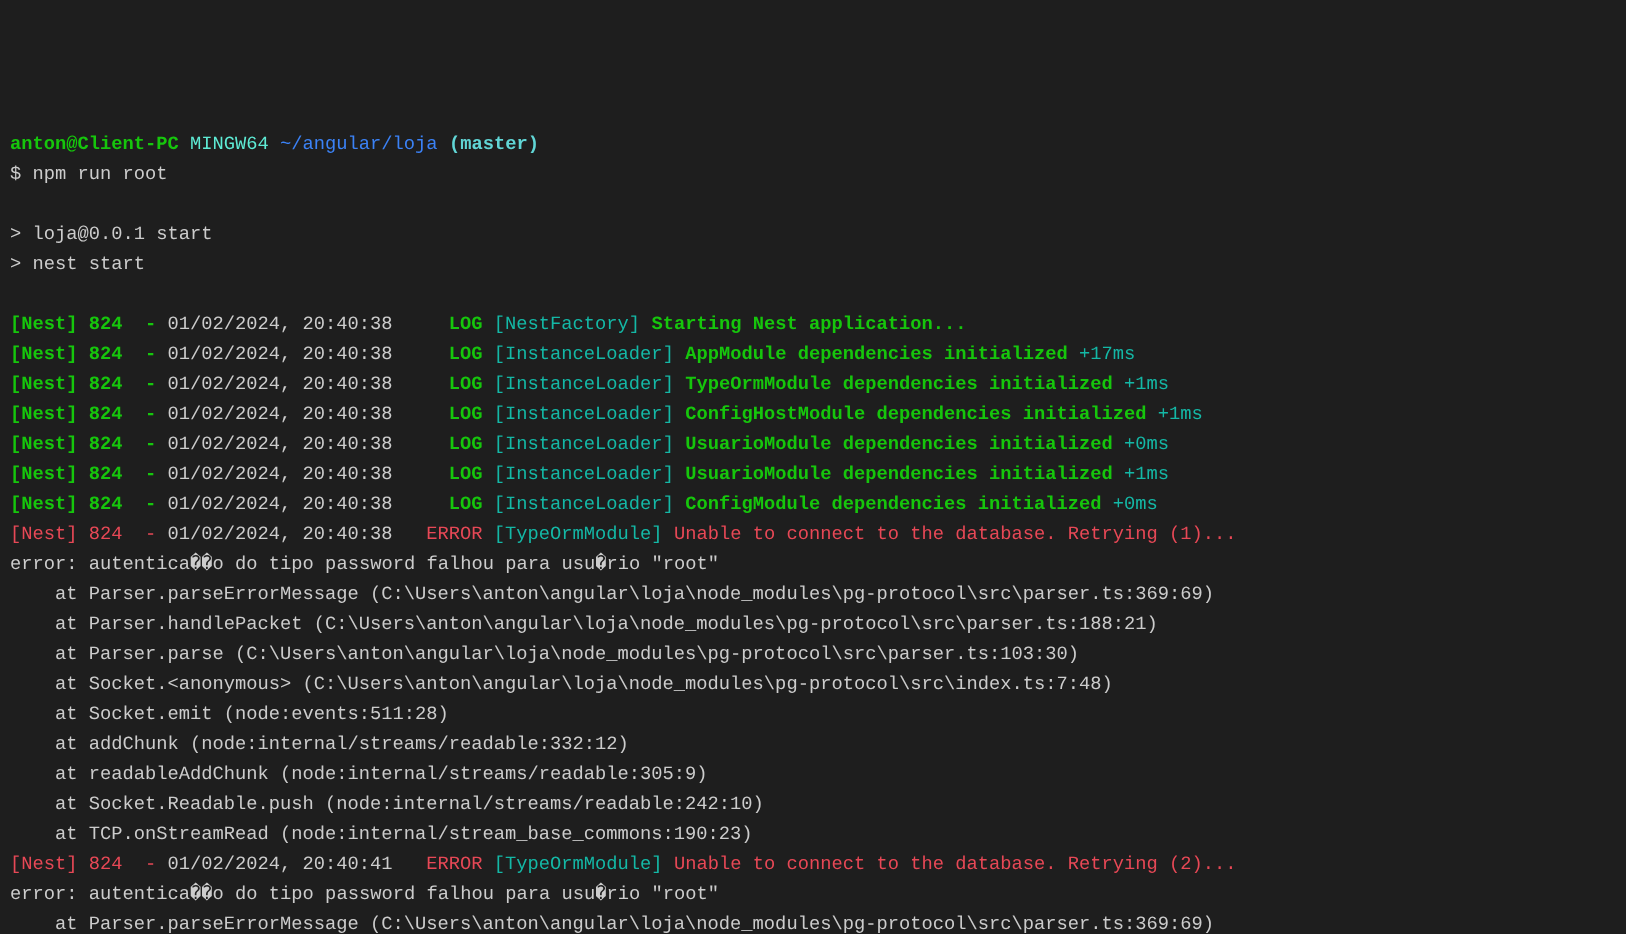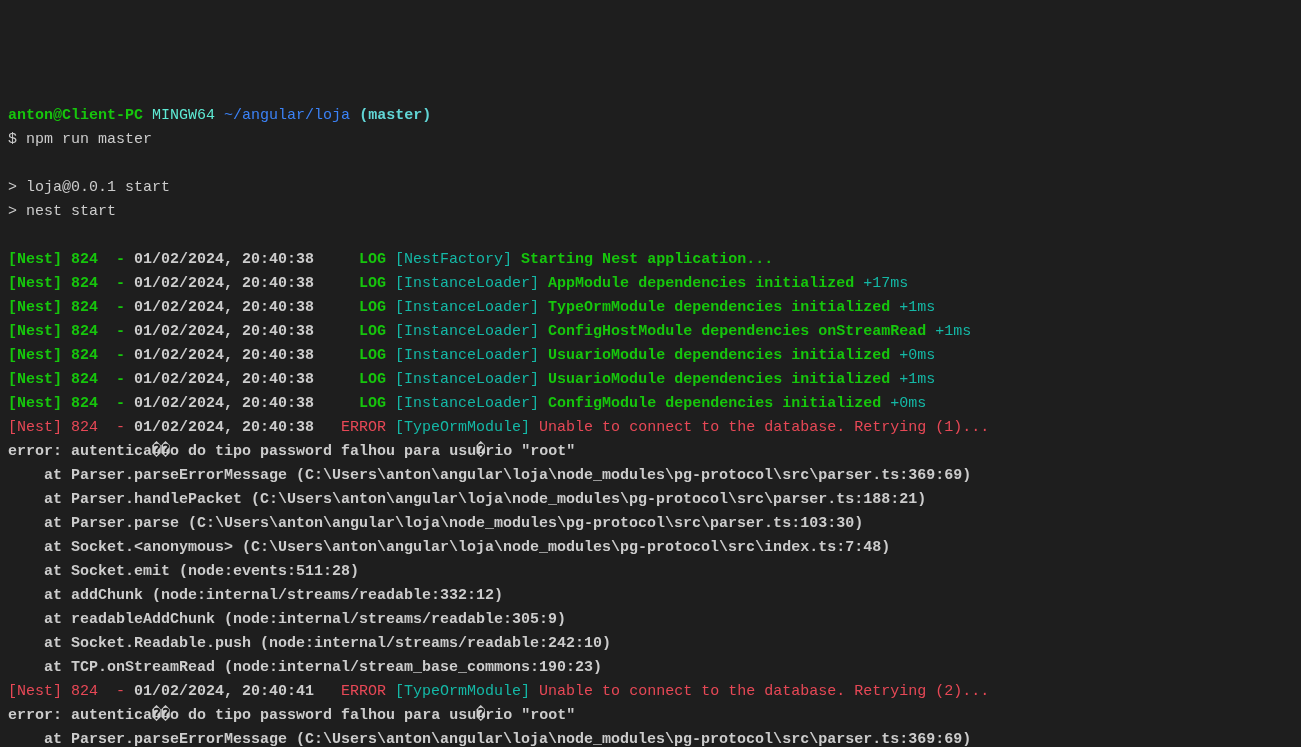--- a/index.html
+++ b/index.html
@@ -11,38 +11,38 @@
     font-size: 15px;
     line-height: 1.6;
     white-space: pre;
     overflow-x: auto;
   }
   .green { color: #16c60c; font-weight: bold; }
   .magenta { color: #5eead4; }
   .yellow { color: #3b82f6; }
   .yellow-bright { color: #14b8a6; }
   .cyan { color: #61d6d6; font-weight: bold; }
-  .white { color: #cccccc; font-weight: bold; }
+  .white { color: #cccccc; }
   .red-bright { color: #e74856; }
 </style>
 </head>
 <body>
 
 
 
 <div><span><span class="green">anton@Client-PC</span> <span class="magenta">MINGW64</span> <span class="yellow">~/angular/loja</span> <span class="cyan">(master)</span></span>
-<span><span>$ </span><span>npm run master</span></span>
+<span><span>$ </span><span>npm run root</span></span>
 <span>
 &gt; loja@0.0.1 start
 &gt; nest start
 </span>
 <div id="log-lines"><span class="green">[Nest] 824  - </span><span class="white">01/02/2024, 20:40:38</span><span class="green">     LOG </span><span class="yellow-bright">[NestFactory]</span><span class="green"> Starting Nest application...</span>
 <span class="green">[Nest] 824  - </span><span class="white">01/02/2024, 20:40:38</span><span class="green">     LOG </span><span class="yellow-bright">[InstanceLoader]</span><span class="green"> AppModule dependencies initialized </span><span class="yellow-bright">+17ms</span>
 <span class="green">[Nest] 824  - </span><span class="white">01/02/2024, 20:40:38</span><span class="green">     LOG </span><span class="yellow-bright">[InstanceLoader]</span><span class="green"> TypeOrmModule dependencies initialized </span><span class="yellow-bright">+1ms</span>
-<span class="green">[Nest] 824  - </span><span class="white">01/02/2024, 20:40:38</span><span class="green">     LOG </span><span class="yellow-bright">[InstanceLoader]</span><span class="green"> ConfigHostModule dependencies onStreamRead </span><span class="yellow-bright">+1ms</span>
+<span class="green">[Nest] 824  - </span><span class="white">01/02/2024, 20:40:38</span><span class="green">     LOG </span><span class="yellow-bright">[InstanceLoader]</span><span class="green"> ConfigHostModule dependencies initialized </span><span class="yellow-bright">+1ms</span>
 <span class="green">[Nest] 824  - </span><span class="white">01/02/2024, 20:40:38</span><span class="green">     LOG </span><span class="yellow-bright">[InstanceLoader]</span><span class="green"> UsuarioModule dependencies initialized </span><span class="yellow-bright">+0ms</span>
 <span class="green">[Nest] 824  - </span><span class="white">01/02/2024, 20:40:38</span><span class="green">     LOG </span><span class="yellow-bright">[InstanceLoader]</span><span class="green"> UsuarioModule dependencies initialized </span><span class="yellow-bright">+1ms</span>
 <span class="green">[Nest] 824  - </span><span class="white">01/02/2024, 20:40:38</span><span class="green">     LOG </span><span class="yellow-bright">[InstanceLoader]</span><span class="green"> ConfigModule dependencies initialized </span><span class="yellow-bright">+0ms</span>
 <span class="red-bright">[Nest] 824  - </span><span class="white">01/02/2024, 20:40:38</span><span class="red-bright">   ERROR </span><span class="yellow-bright">[TypeOrmModule]</span><span class="red-bright"> Unable to connect to the database. Retrying (1)...</span></div><span class="white">error: autentica��o do tipo password falhou para usu�rio "root"
     at Parser.parseErrorMessage (C:\Users\anton\angular\loja\node_modules\pg-protocol\src\parser.ts:369:69)
     at Parser.handlePacket (C:\Users\anton\angular\loja\node_modules\pg-protocol\src\parser.ts:188:21)
     at Parser.parse (C:\Users\anton\angular\loja\node_modules\pg-protocol\src\parser.ts:103:30)
     at Socket.&lt;anonymous&gt; (C:\Users\anton\angular\loja\node_modules\pg-protocol\src\index.ts:7:48)
     at Socket.emit (node:events:511:28)
     at addChunk (node:internal/streams/readable:332:12)

